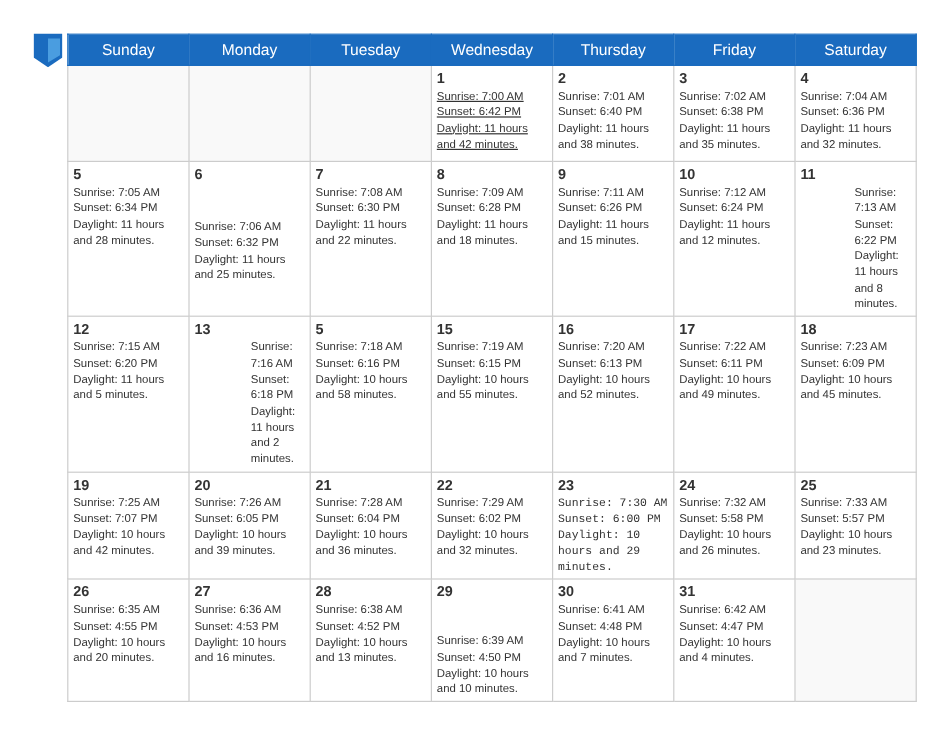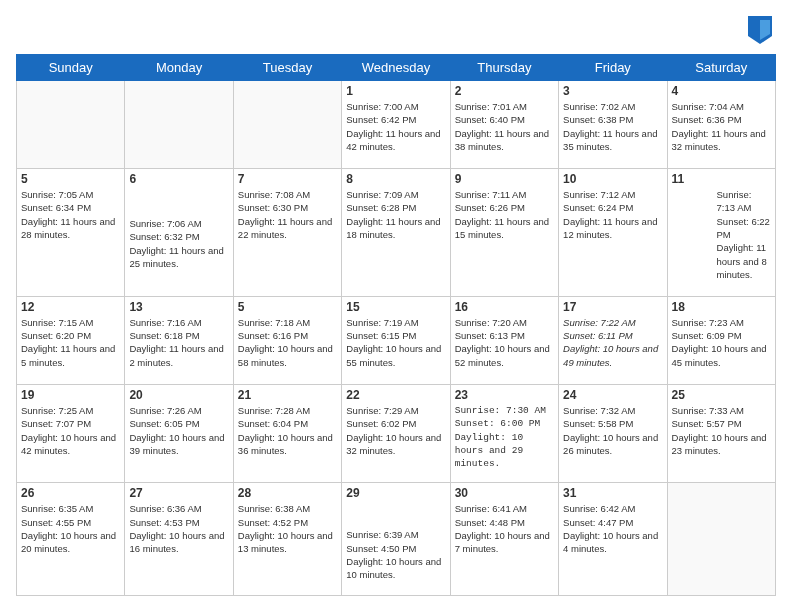--- a/index.html
+++ b/index.html
@@ -6,24 +6,23 @@
     body {
       width: 792px;
       height: 612px;
       font-family: Arial, sans-serif;
       background: #fff;
       overflow: hidden;
     }
     .page {
       width: 792px;
       height: 612px;
-      padding: 16px;
+      padding: 28px;
       display: flex;
-      flex-direction: column;
-      align-items: flex-end;
+      flex-direction: row;
     }
     .header {
       display: flex;
       justify-content: space-between;
       align-items: flex-start;
       margin-bottom: 10px;
     }
     .logo {
       display: flex;
       align-items: center;
@@ -133,21 +132,21 @@
           <th>Saturday</th>
         </tr>
     </thead>
     <tbody id="calendar-body">
     <tr>
           <td class="empty-cell"></td>
           <td class="empty-cell"></td>
           <td class="empty-cell"></td>
           <td>
             <span class="day-num">1</span>
-            <div class="day-info" style="white-space: pre-line;">Sunrise: 7:00 AM
+            <div class="day-info" style="white-space: pre-line; text-decoration: underline;">Sunrise: 7:00 AM
 Sunset: 6:42 PM
 Daylight: 11 hours and 42 minutes.</div>
           </td>
           <td>
             <span class="day-num">2</span>
             <div class="day-info" style="white-space: pre-line;">Sunrise: 7:01 AM
 Sunset: 6:40 PM
 Daylight: 11 hours and 38 minutes.</div>
           </td>
           <td>
@@ -209,21 +208,21 @@
         </tr>
         <tr>
           <td>
             <span class="day-num">12</span>
             <div class="day-info" style="white-space: pre-line;">Sunrise: 7:15 AM
 Sunset: 6:20 PM
 Daylight: 11 hours and 5 minutes.</div>
           </td>
           <td>
             <span class="day-num">13</span>
-            <div class="day-info" style="white-space: pre-line;">Sunrise: 7:16 AM
+            <div class="day-info" style="white-space: pre-line; margin-left: 47px;">Sunrise: 7:16 AM
 Sunset: 6:18 PM
 Daylight: 11 hours and 2 minutes.</div>
           </td>
           <td>
             <span class="day-num">5</span>
             <div class="day-info" style="white-space: pre-line;">Sunrise: 7:18 AM
 Sunset: 6:16 PM
 Daylight: 10 hours and 58 minutes.</div>
           </td>
           <td>
@@ -233,21 +232,21 @@
 Daylight: 10 hours and 55 minutes.</div>
           </td>
           <td>
             <span class="day-num">16</span>
             <div class="day-info" style="white-space: pre-line;">Sunrise: 7:20 AM
 Sunset: 6:13 PM
 Daylight: 10 hours and 52 minutes.</div>
           </td>
           <td>
             <span class="day-num">17</span>
-            <div class="day-info" style="white-space: pre-line; font-style: italic;">Sunrise: 7:22 AM
+            <div class="day-info" style="white-space: pre-line;">Sunrise: 7:22 AM
 Sunset: 6:11 PM
 Daylight: 10 hours and 49 minutes.</div>
           </td>
           <td>
             <span class="day-num">18</span>
             <div class="day-info" style="white-space: pre-line;">Sunrise: 7:23 AM
 Sunset: 6:09 PM
 Daylight: 10 hours and 45 minutes.</div>
           </td>
         </tr>

